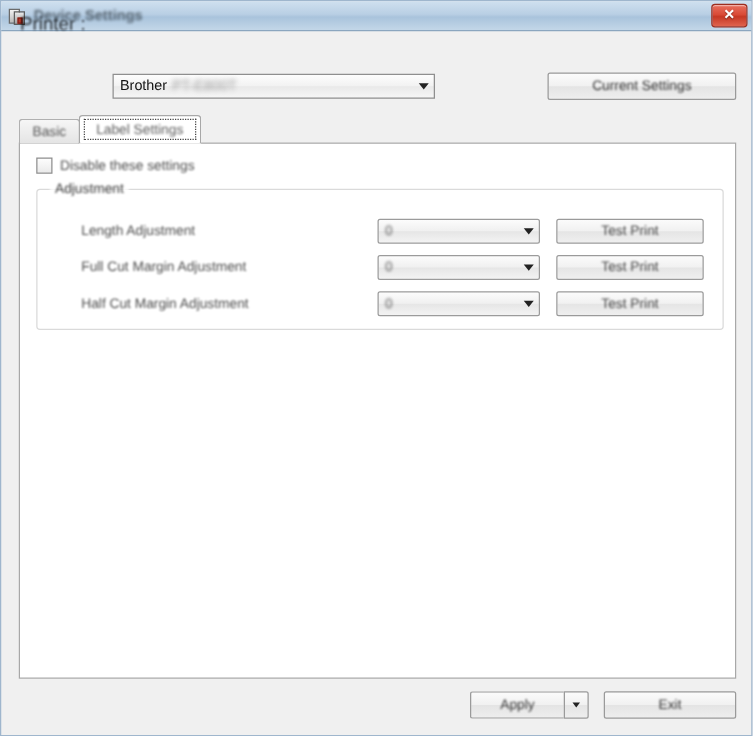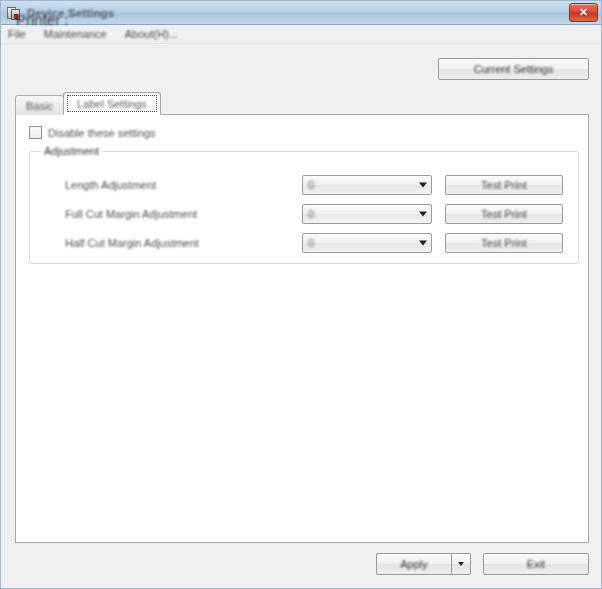--- a/index.html
+++ b/index.html
@@ -367,28 +367,30 @@
       <div class="body1"></div>
       <div class="body2"></div>
       <div class="dot"></div>
     </div>
     <div class="title-text">Device Settings</div>
     <div class="close-btn">
       <span class="x">✕</span>
     </div>
   </div>
 
-  <div class="menubar">
-    <div class="menu-item">File</div>
-    <div class="menu-item">Maintenance</div>
-    <div class="menu-item">About(H)...</div>
-  </div>
 
   <div class="printer-label">Printer :</div>
 
+  <div class="printer-combo">
+    <div class="val">
+      <span>Brother</span>
+      <span class="model">PT-E800T</span>
+    </div>
+    <div class="combo-arrow"></div>
+  </div>
 
   <div class="btn-current">
     <span>Current Settings</span>
   </div>
 
   <div class="tabstrip">
     <div class="tab">
       <span class="lbl">Basic</span>
     </div>
     <div class="tab active">

